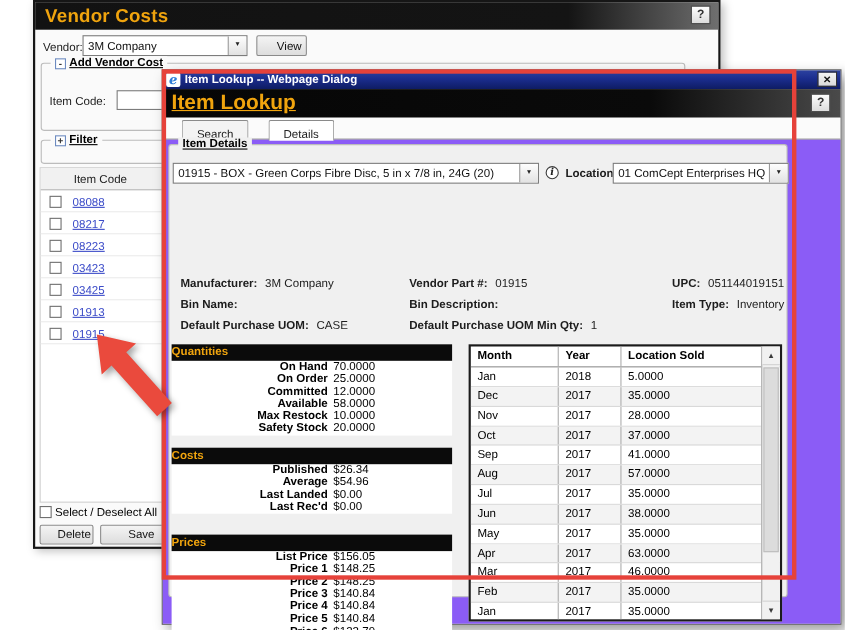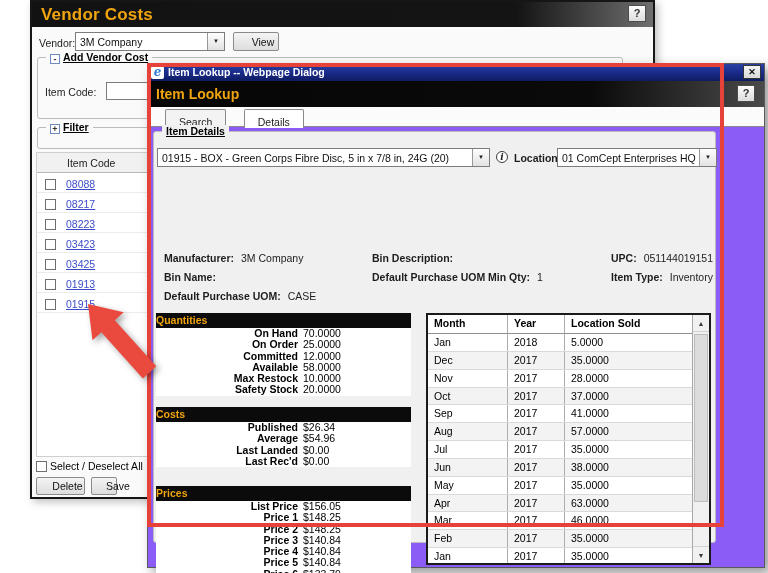--- a/index.html
+++ b/index.html
@@ -59,21 +59,21 @@
     background:linear-gradient(180deg,#2c419f 0%,#1b2d8e 45%,#0e1c63 100%); }
   #dlg-titlebar .ttl { color:#fff; font-size:10.5px; font-weight:bold; line-height:17px; padding-left:20px; }
   .ie-icon { position:absolute; left:3px; top:2px; width:13px; height:13px; background:#fff; border-radius:2px;
     color:#2e7cd6; font-weight:bold; font-size:12px; line-height:12px; text-align:center;
     font-family:"DejaVu Serif",serif; font-style:italic; }
   #dlg-close { position:absolute; right:3px; top:1px; width:18px; height:14px;
     background:linear-gradient(#f4f4f4,#d9d9d9); border:1px solid #333; font-size:9px; font-weight:bold;
     text-align:center; line-height:12px; color:#111; }
   #dlg-header { position:relative; height:26px;
     background:linear-gradient(90deg,#060606 0%,#0a0a0a 72%,#4a4a4a 100%); }
-  #dlg-header .hdr-title { color:#f0a40e; font-size:14px; font-weight:bold; line-height:26px; padding-left:8px; }
+  #dlg-header .hdr-title { color:#f0a40e; font-size:19px; font-weight:bold; line-height:26px; padding-left:8px;text-decoration:underline; }
   #dlg-header .help-btn { right:9px; top:4px; }
   #dlg-tabs { position:relative; height:20px; background:#fbfbfb; border-bottom:1px solid #8a8a8a; padding-left:6px; }
   .tab { display:inline-block; position:relative; top:2px; height:18px; line-height:17px; padding:4px 13px;
     background:#f3f3f3; border:1px solid #8a8a8a; border-bottom:none; font-size:10.5px; color:#222;
     border-radius:2px 2px 0 0; margin-right:2px;margin-left:11px; }
   .tab.active { background:#fff; height:19px; z-index:2; font-weight:normal; }
 
   #dlg-body { position:absolute; left:0; top:63px; right:0; bottom:0; background:#8b5cf6; }
   #item-details-fs { left:5px; top:4px; width:563px; height:412px; background:#f0f0f0; }
   #item-details-fs .legend { background:#f0f0f0; }
@@ -179,21 +179,21 @@
             <span class="cb"></span><a class="code-link" href="#">01915</a>
           </div>
         </div>
     </div>
 
     <div id="vw-footer">
       <div id="select-all-row">
         <span class="cb"></span><span>Select / Deselect All</span>
       </div>
       <div class="btn" style="left:0;top:17px;width:49px;height:18px;line-height:17px;">Delete</div>
-      <div class="btn" style="left:55px;top:17px;width:26px;height:18px;line-height:17px;">Save</div>
+      <div class="btn" style="left:55px;top:17px;width:61px;height:18px;line-height:17px;">Save</div>
     </div>
   </div>
 
   <div id="dialog">
     <div id="dlg-titlebar">
       <span class="ie-icon">e</span>
       <div class="ttl">Item Lookup -- Webpage Dialog</div>
       <div id="dlg-close">✕</div>
     </div>
     <div id="dlg-header">
@@ -222,20 +222,21 @@
       </div>
 
       <div class="info-col blbl" style="left:16px;top:125px;">
 
       <div class="info-row"><span>Manufacturer:</span><span class="val">3M Company</span></div>
           <div class="info-row"><span>Bin Name:</span><span class="val"></span></div>
           <div class="info-row"><span>Default Purchase UOM:</span><span class="val">CASE</span></div>
         </div>
       <div class="info-col blbl" style="left:224px;top:125px;">
 
+      <div class="info-row"><span>Vendor Part #:</span><span class="val">01915</span></div>
           <div class="info-row"><span>Bin Description:</span><span class="val"></span></div>
           <div class="info-row"><span>Default Purchase UOM Min Qty:</span><span class="val">1</span></div>
         </div>
       <div class="info-col blbl" style="left:463px;top:125px;">
 
       <div class="info-row"><span>UPC:</span><span class="val">051144019151</span></div>
           <div class="info-row"><span>Item Type:</span><span class="val">Inventory</span></div>
         </div>
 
       <div class="sec" style="top:186px;">

